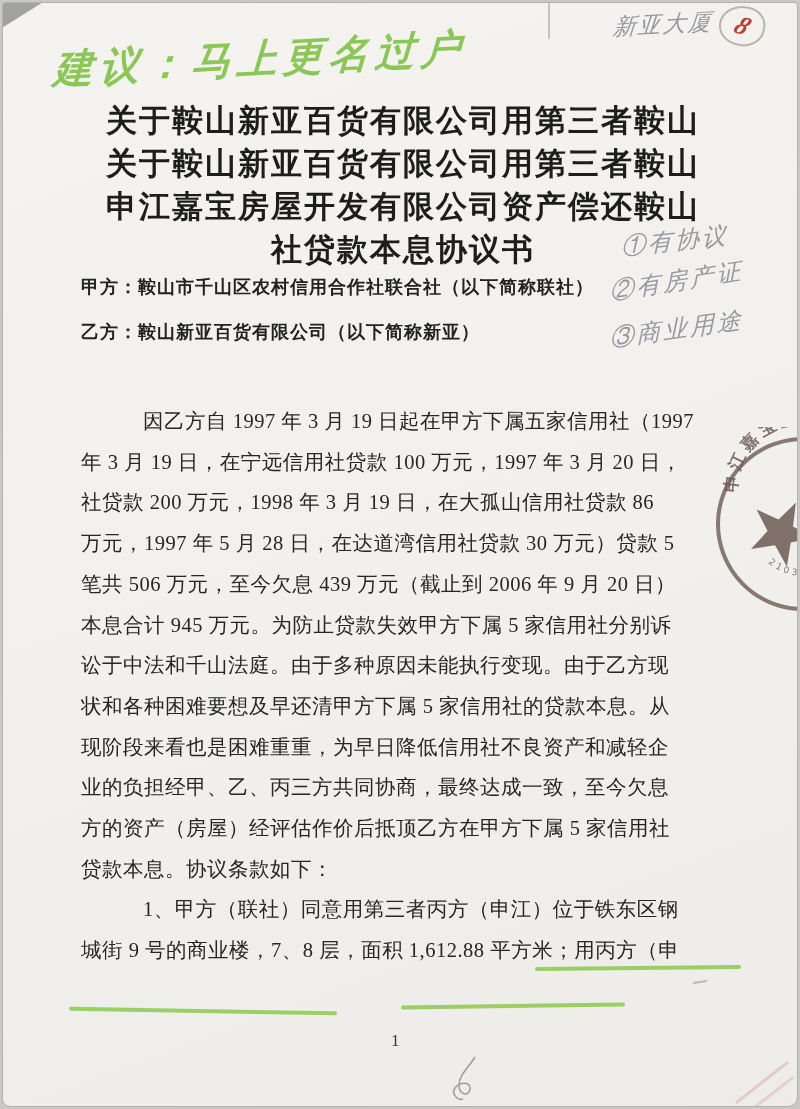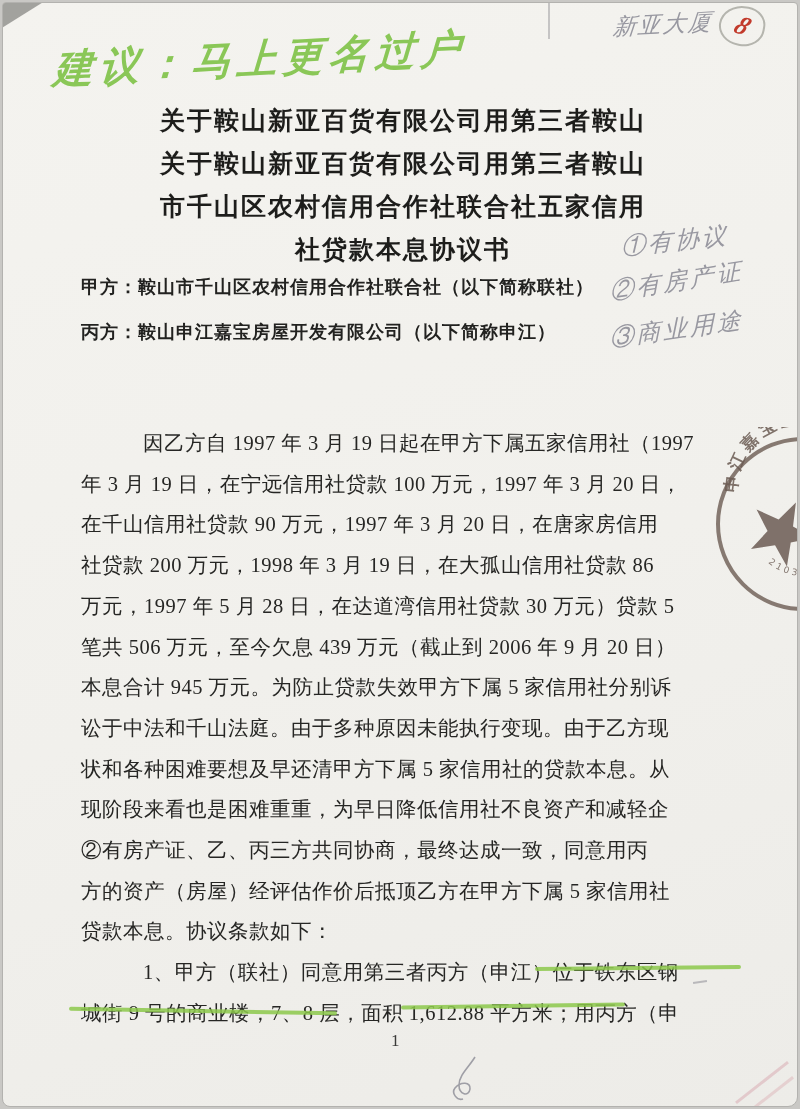--- a/index.html
+++ b/index.html
@@ -36,26 +36,26 @@
     font-size:26px;font-weight:bold;font-style:italic;
     color:#c23a2b;transform:skewX(-14deg) rotate(8deg);
   }
   .margin-note{font-size:24px;letter-spacing:3px;}
   .mn1{left:618px;top:222px;transform:rotate(-6deg) skewX(-6deg);}
   .mn2{left:606px;top:262px;transform:rotate(-9deg) skewX(-6deg);}
   .mn3{left:606px;top:310px;transform:rotate(-8deg) skewX(-6deg);}
   
   .title{
     left:50px;top:96px;width:700px;text-align:center;
-    font-size:25px;font-weight:bold;color:#1d1d1b;
+    font-size:31px;font-weight:bold;color:#1d1d1b;
     line-height:43px;letter-spacing:2px;white-space:nowrap;
   }
   .parties{left:78px;top:262px;width:660px;color:#222220;}
   .party-row{font-size:18px;font-weight:bold;line-height:45px;letter-spacing:1px;white-space:nowrap;}
-  .bodytext{left:78px;top:420px;width:670px;color:#262624;}
+  .bodytext{left:78px;top:398px;width:670px;color:#262624;}
   .body-line{font-size:20.5px;line-height:40.7px;letter-spacing:.5px;white-space:nowrap;}
   .body-line.indent{text-indent:62px;}
   
   .uline{height:4px;background:#8cc84b;opacity:.85;border-radius:3px;}
   .u1{left:532px;top:963px;width:206px;transform:rotate(-.6deg);}
   .u2{left:66px;top:1006px;width:268px;transform:rotate(1deg);}
   .u3{left:398px;top:1001px;width:224px;transform:rotate(-.8deg);}
   
   .corner-artifact{left:-26px;top:-16px;width:90px;height:26px;background:#5f5f5b;opacity:.55;transform:rotate(-32deg);}
   .crease{left:545px;top:0;width:2px;height:36px;background:rgba(80,80,90,.28);}
@@ -78,45 +78,44 @@
   <div class="abs green-note">建议：马上更名过户</div>
 
   <div class="abs pencil pencil-top">新亚大厦</div>
   <div class="abs page-circle">
     <span>8</span>
   </div>
 
   <div class="abs title">
     <div>关于鞍山新亚百货有限公司用第三者鞍山</div>
     <div>关于鞍山新亚百货有限公司用第三者鞍山</div>
-    <div>市千山区农村信用合作社联合社五家信用</div>
+    <div>申江嘉宝房屋开发有限公司资产偿还鞍山</div>
     <div>社贷款本息协议书</div>
   </div>
 
   <div class="abs pencil margin-note mn1">①有协议</div>
   <div class="abs pencil margin-note mn2">②有房产证</div>
   <div class="abs pencil margin-note mn3">③商业用途</div>
 
   <div class="abs parties">
     <div class="party-row">甲方：鞍山市千山区农村信用合作社联合社（以下简称联社）</div>
-    <div class="party-row">丙方：鞍山申江嘉宝房屋开发有限公司（以下简称申江）</div>
+    <div class="party-row">乙方：鞍山新亚百货有限公司（以下简称新亚）</div>
   </div>
 
   <div class="abs bodytext">
     <div class="body-line indent">因乙方自 1997 年 3 月 19 日起在甲方下属五家信用社（1997</div>
     <div class="body-line">年 3 月 19 日，在宁远信用社贷款 100 万元，1997 年 3 月 20 日，</div>
-    <div class="body-line">在千山信用社贷款 90 万元，1997 年 3 月 20 日，在唐家房信用</div>
     <div class="body-line">社贷款 200 万元，1998 年 3 月 19 日，在大孤山信用社贷款 86</div>
     <div class="body-line">万元，1997 年 5 月 28 日，在达道湾信用社贷款 30 万元）贷款 5</div>
     <div class="body-line">笔共 506 万元，至今欠息 439 万元（截止到 2006 年 9 月 20 日）</div>
     <div class="body-line">本息合计 945 万元。为防止贷款失效甲方下属 5 家信用社分别诉</div>
     <div class="body-line">讼于中法和千山法庭。由于多种原因未能执行变现。由于乙方现</div>
     <div class="body-line">状和各种困难要想及早还清甲方下属 5 家信用社的贷款本息。从</div>
     <div class="body-line">现阶段来看也是困难重重，为早日降低信用社不良资产和减轻企</div>
-    <div class="body-line">②有房产证、乙、丙三方共同协商，最终达成一致，同意用丙</div>
+    <div class="body-line">业的负担经甲、乙、丙三方共同协商，最终达成一致，至今欠息</div>
     <div class="body-line">方的资产（房屋）经评估作价后抵顶乙方在甲方下属 5 家信用社</div>
     <div class="body-line">贷款本息。协议条款如下：</div>
     <div class="body-line indent">1、甲方（联社）同意用第三者丙方（申江）位于铁东区钢</div>
     <div class="body-line">城街 9 号的商业楼，7、8 层，面积 1,612.88 平方米；用丙方（申</div>
   </div>
 
   <div class="abs uline u1"></div>
   <div class="abs uline u2"></div>
   <div class="abs uline u3"></div>
 

